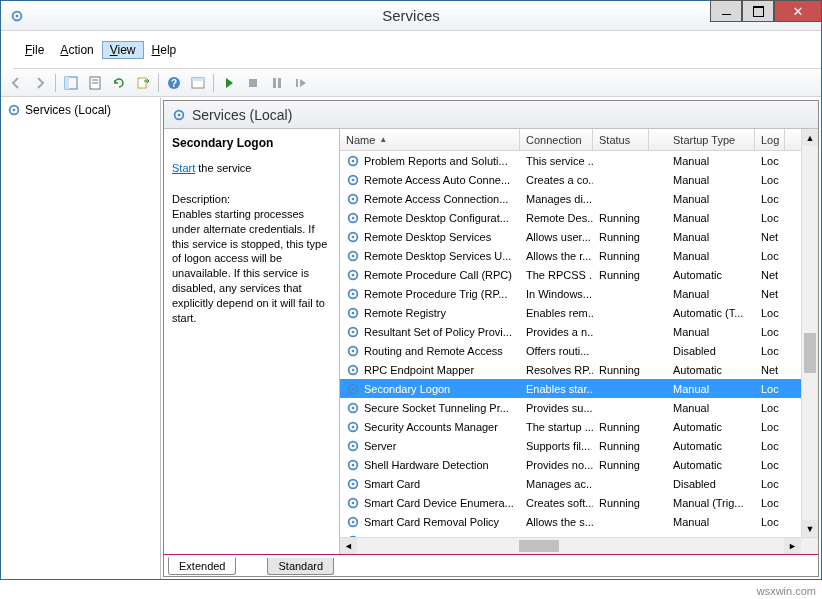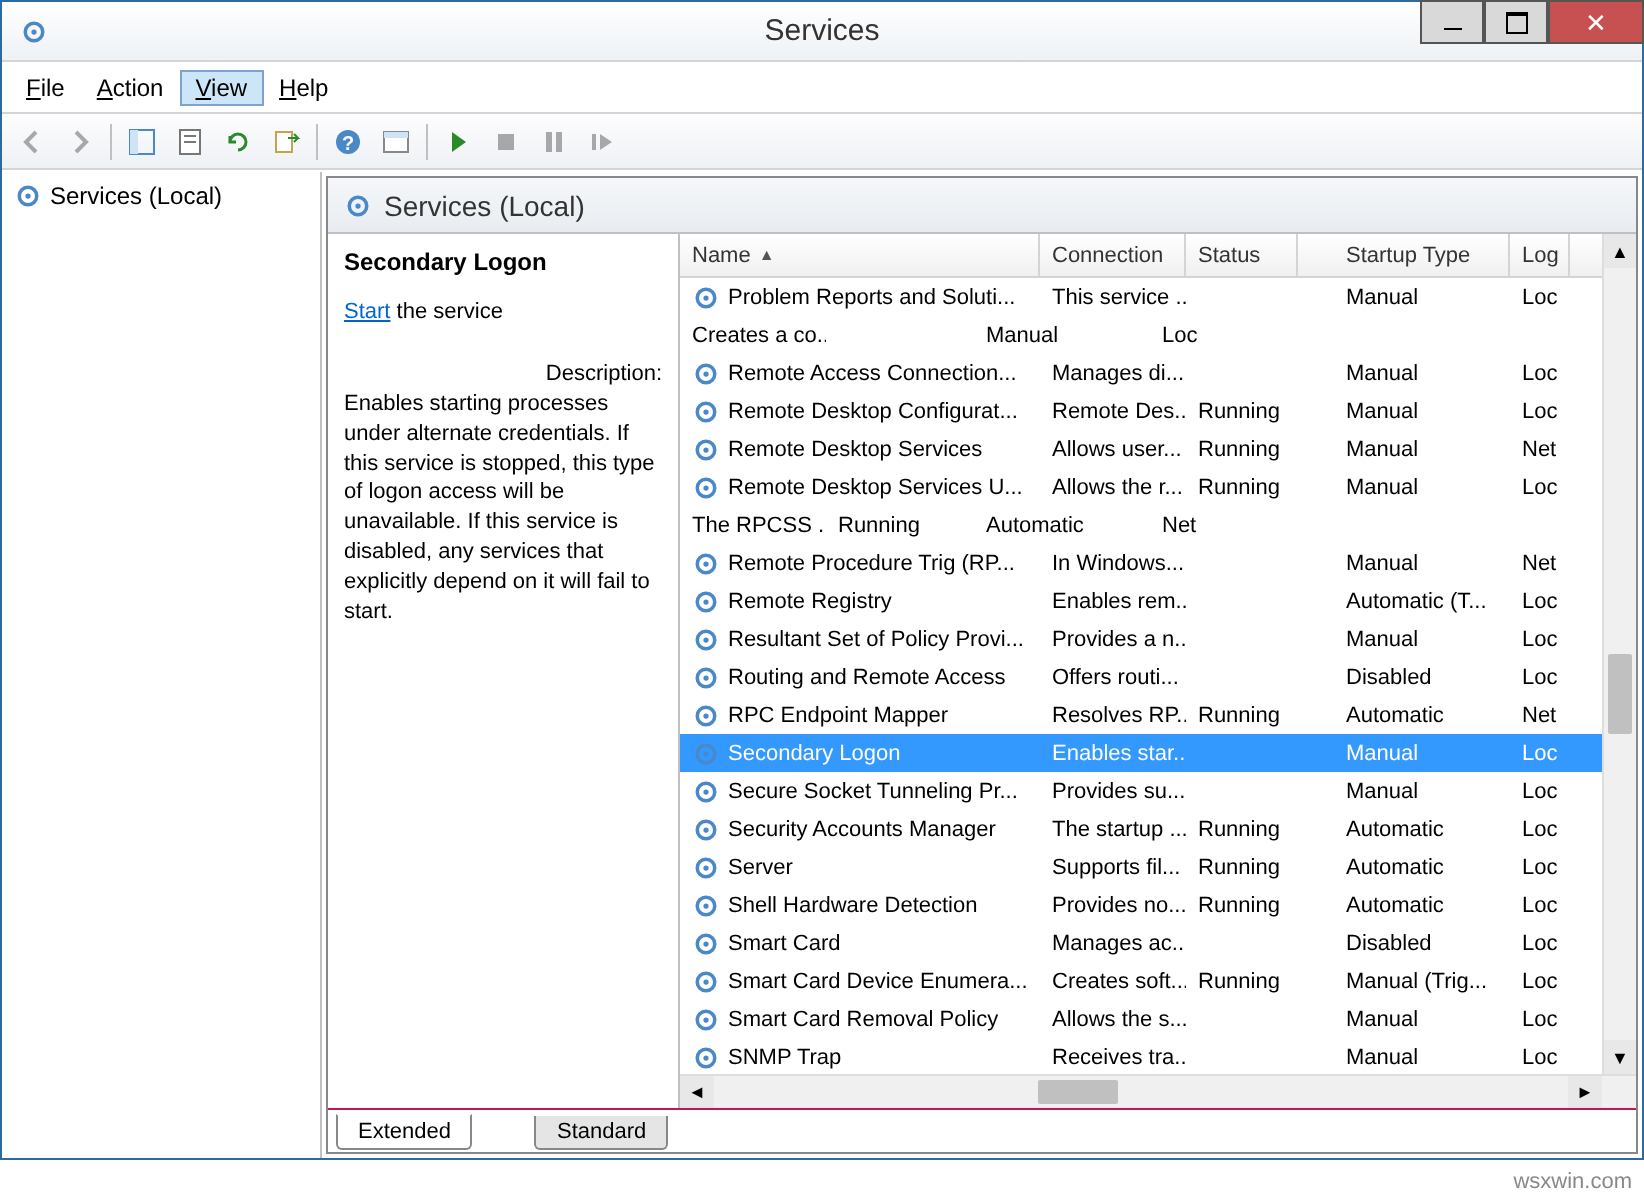--- a/index.html
+++ b/index.html
@@ -6,41 +6,41 @@
     body { font-family: "Segoe UI", Tahoma, sans-serif; font-size: 12px; background: #fff; overflow: hidden; width: 822px; height: 599px; position: relative; }
     .window { width: 822px; height: 580px; border: 1px solid #2c6aa0; background: #fff; display: flex; flex-direction: column; position: relative; }
     .titlebar { height: 30px; background: linear-gradient(#fff, #eef2f5); display: flex; align-items: center; position: relative; border-bottom: 1px solid #d4d4d4; }
     .titlebar .app-icon { width: 16px; height: 16px; margin-left: 8px; }
     .titlebar .title { position: absolute; left: 0; right: 0; text-align: center; font-size: 15px; color: #333; pointer-events: none; }
     .winbtns { position: absolute; top: -1px; right: -1px; display: flex; }
     .winbtn { width: 32px; height: 22px; border: 1px solid #555; background: #d9d9d9; display: flex; align-items: center; justify-content: center; font-size: 12px; font-family: Arial; cursor: default; }
     .winbtn.close { background: #c75050; color: #fff; width: 48px; font-size: 13px;}
     .winbtn.min::before {content:''; width:9px; height:1px; background:#000; margin-top:6px;}
     .winbtn.max::before {content:''; width:9px; height:8px; border:1px solid #000; border-top-width:2px;}
-    .menubar { height: 26px; display: flex; align-items: center; padding: 0 4px; border-bottom: 1px solid #d4d4d4; background: #fff; }
+    .menubar { height: 38px; display: flex; align-items: center; padding: 0 4px; border-bottom: 1px solid #d4d4d4; background: #fff; margin-left: 12px; }
     .menubar .item { padding: 2px 8px; cursor: default; }
     .menubar .item u { text-decoration: underline; }
     .menubar .item.pressed { border: 1px solid #7da2ce; background: #cde6f7; padding: 1px 7px; }
     .toolbar { height: 28px; display: flex; align-items: center; padding: 0 4px; gap: 2px; border-bottom: 1px solid #d4d4d4; background: linear-gradient(#fdfdfe,#eef1f5); }
     .tbtn { width: 22px; height: 22px; display: flex; align-items: center; justify-content: center; color: #555; }
     .tbtn.dis { opacity: .4; }
     .sep { width: 1px; height: 18px; background: #c0c0c0; margin: 0 2px; }
     .tbtn svg { width: 16px; height: 16px; }
     .body { flex: 1; display: flex; min-height: 0; border-top: 1px solid #fff;}
     .nav { width: 160px; border-right: 1px solid #c0c0c0; padding: 4px; background: #fff; }
     .nav-item { display: flex; align-items: center; gap: 4px; padding: 1px 2px; }
     .gear { width:14px; height:14px; display:inline-flex; align-items:center; justify-content:center;}
     .gear svg {width:14px; height:14px;}
     .main { flex: 1; display: flex; flex-direction: column; min-width: 0; border:1px solid #888; margin:2px;}
     .main-head { height: 28px; background: linear-gradient(#f5f7fa,#e8ecf0); border-bottom: 1px solid #c0c0c0; display: flex; align-items: center; padding: 0 8px; gap: 6px; font-size: 14px; color: #333; }
     .main-body { flex: 1; display: flex; min-height: 0; }
     .detail { width: 175px; padding: 6px 8px; font-size: 11px; line-height: 1.35; }
     .detail .svc-name { font-weight: bold; font-size: 12px; margin-bottom: 10px; display:block;}
     .detail a { color: #0066cc; text-decoration: underline; }
-    .detail .desc-label { margin-top: 16px; display:block;text-align:right;}
+    .detail .desc-label { margin-top: 16px; display:block;}
     .listwrap { flex:1; display:flex; flex-direction:column; min-width:0; border-left:1px solid #c0c0c0;}
     .list { flex: 1; overflow: hidden; position: relative; display:flex; flex-direction:column;}
     .cols { display: flex; border-bottom: 1px solid #d4d4d4; background: linear-gradient(#fff,#f0f0f0); height: 22px; flex-shrink:0;}
     .col { border-right: 1px solid #d4d4d4; padding: 3px 6px; font-size: 11px; color: #333; overflow: hidden; white-space: nowrap; text-overflow: ellipsis; display:flex; align-items:center; gap:4px;}
     .c0 { width: 180px; } .c1 { width: 73px; } .c2 { width: 56px; } .c3 { width: 88px; margin-left: 18px; } .c4 { width: 30px; }
     .rows { flex:1; overflow:hidden; position:relative;}
     .vscroll { position:absolute; right:0; top:0; bottom:17px; width:17px; background:#f0f0f0; border-left:1px solid #ddd; display:flex; flex-direction:column;}
     .vscroll .arr {height:17px; display:flex;align-items:center;justify-content:center; font-size:9px; background:#e8e8e8;}
     .vscroll .track {flex:1; position:relative;}
     .vscroll .thumb {position:absolute; left:2px; right:2px; top:50%; height:40px; background:#c0c0c0; border-radius:1px;}
@@ -214,20 +214,29 @@
                       </svg>
                     </span>
                     <span>Problem Reports and Soluti...</span>
                   </div>
                   <div class="cell c1">This service ...</div>
                   <div class="cell c2"></div>
                   <div class="cell c3">Manual</div>
                   <div class="cell c4">Loc</div>
                 </div>
                 <div class="row">
+                  <div class="cell c0">
+                    <span class="gear">
+                      <svg viewBox="0 0 16 16" width="13" height="13">
+                        <circle cx="8" cy="8" r="5" fill="none" stroke="#4a88c7" stroke-width="2"></circle>
+                        <circle cx="8" cy="8" r="1.5" fill="#4a88c7"></circle>
+                      </svg>
+                    </span>
+                    <span>Remote Access Auto Conne...</span>
+                  </div>
                   <div class="cell c1">Creates a co...</div>
                   <div class="cell c2"></div>
                   <div class="cell c3">Manual</div>
                   <div class="cell c4">Loc</div>
                 </div>
                 <div class="row">
                   <div class="cell c0">
                     <span class="gear">
                       <svg viewBox="0 0 16 16" width="13" height="13">
                         <circle cx="8" cy="8" r="5" fill="none" stroke="#4a88c7" stroke-width="2"></circle>
@@ -280,20 +289,29 @@
                       </svg>
                     </span>
                     <span>Remote Desktop Services U...</span>
                   </div>
                   <div class="cell c1">Allows the r...</div>
                   <div class="cell c2">Running</div>
                   <div class="cell c3">Manual</div>
                   <div class="cell c4">Loc</div>
                 </div>
                 <div class="row">
+                  <div class="cell c0">
+                    <span class="gear">
+                      <svg viewBox="0 0 16 16" width="13" height="13">
+                        <circle cx="8" cy="8" r="5" fill="none" stroke="#4a88c7" stroke-width="2"></circle>
+                        <circle cx="8" cy="8" r="1.5" fill="#4a88c7"></circle>
+                      </svg>
+                    </span>
+                    <span>Remote Procedure Call (RPC)</span>
+                  </div>
                   <div class="cell c1">The RPCSS ...</div>
                   <div class="cell c2">Running</div>
                   <div class="cell c3">Automatic</div>
                   <div class="cell c4">Net</div>
                 </div>
                 <div class="row">
                   <div class="cell c0">
                     <span class="gear">
                       <svg viewBox="0 0 16 16" width="13" height="13">
                         <circle cx="8" cy="8" r="5" fill="none" stroke="#4a88c7" stroke-width="2"></circle>

